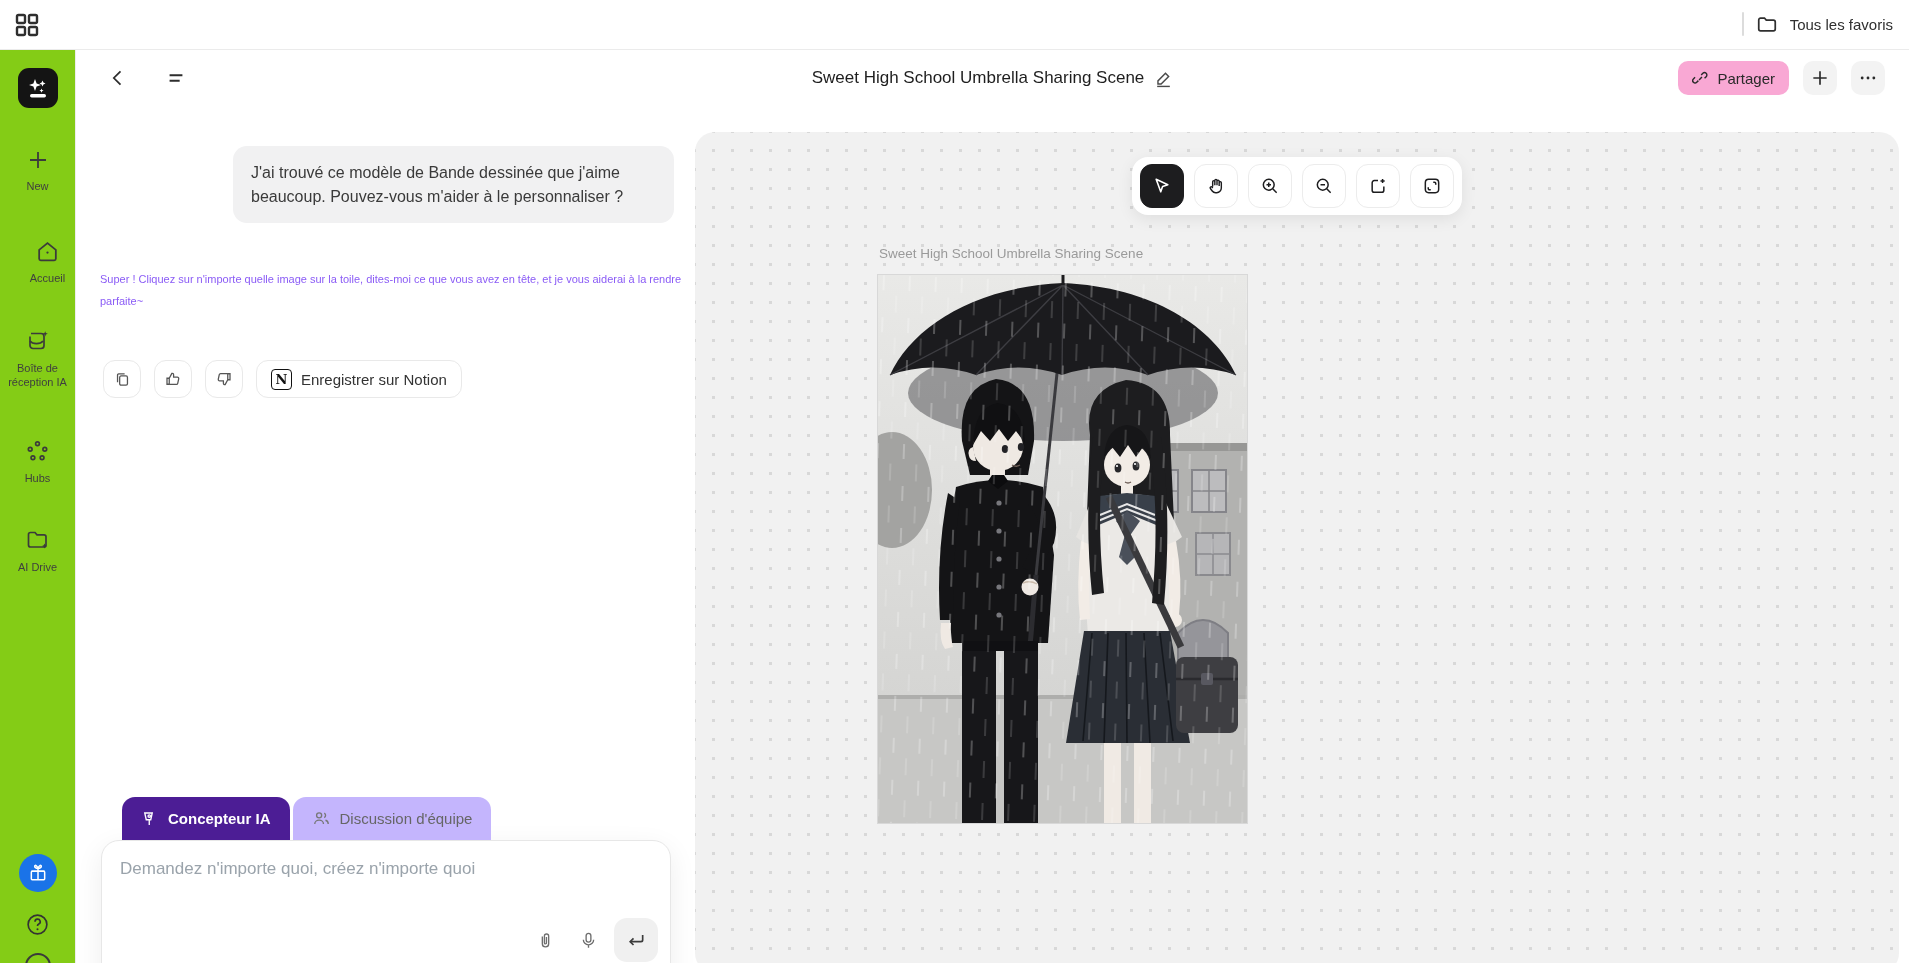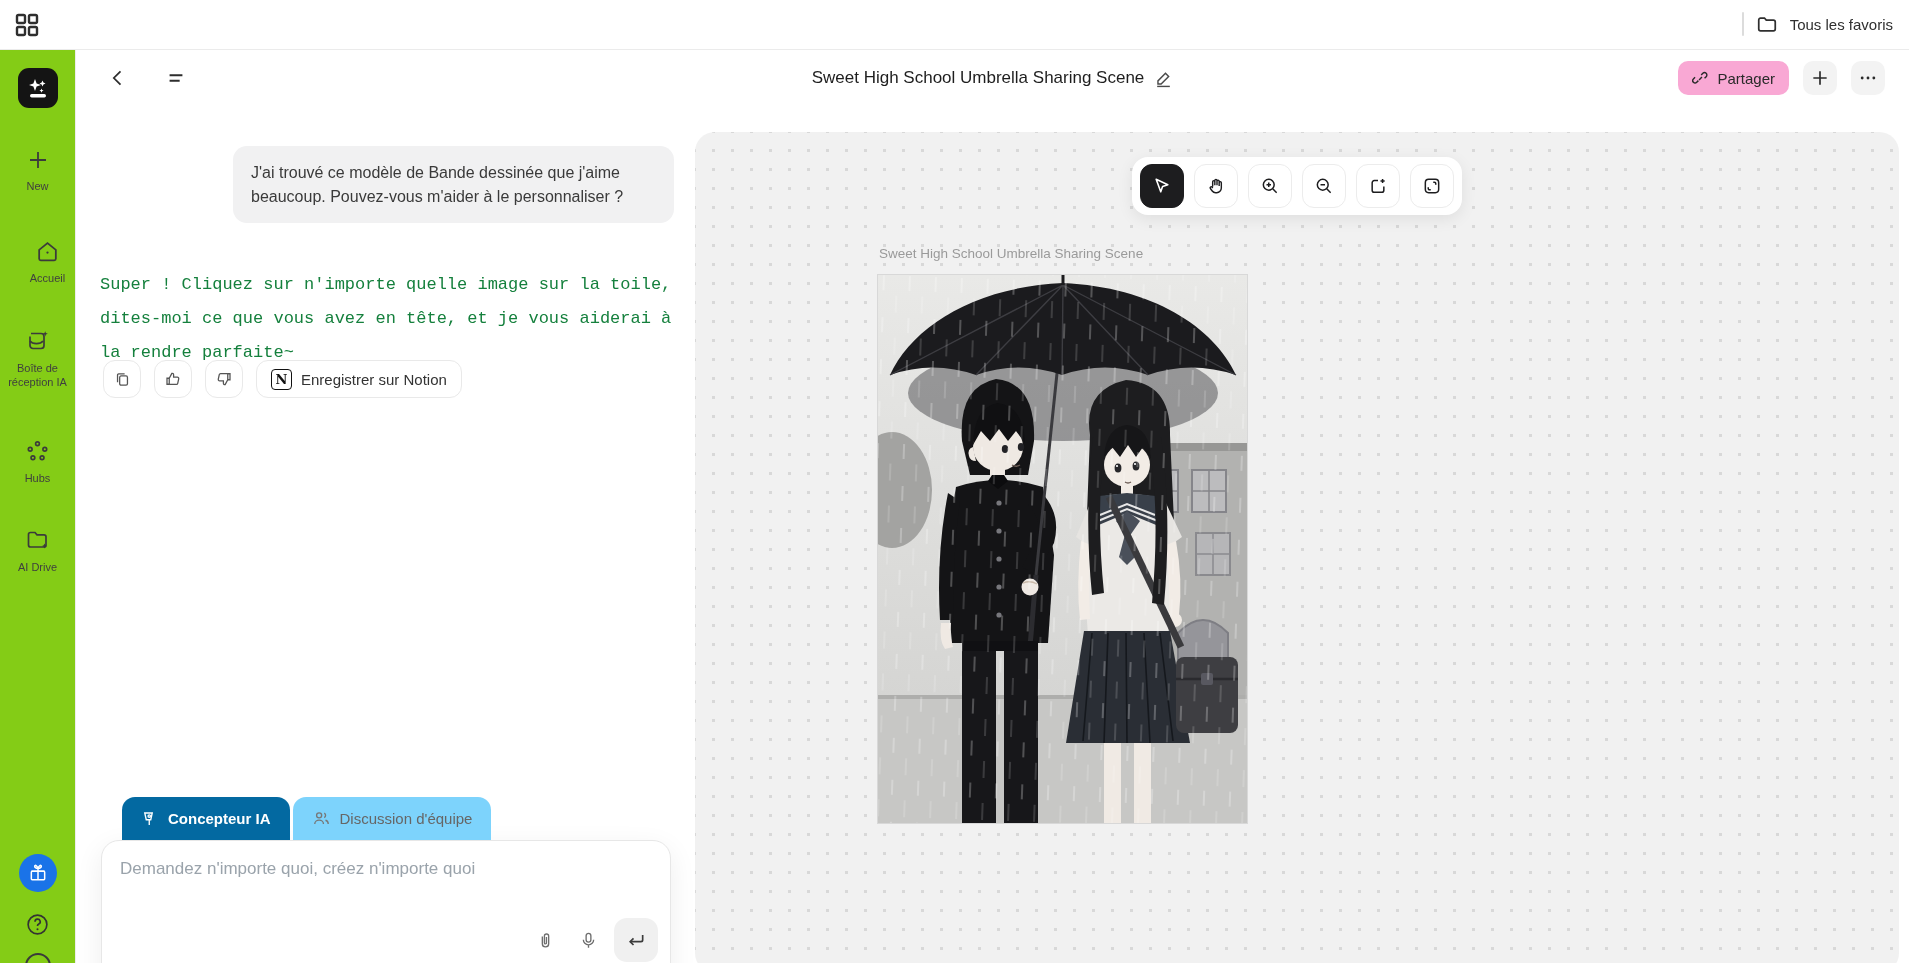--- a/index.html
+++ b/index.html
@@ -42,38 +42,38 @@
   .doc-title { font-size:17px; color:#1e1e1e; }
   .hdr-actions { position:absolute; right:24px; top:13px; display:flex; align-items:center; gap:14px; }
   .pill-btn { height:34px; display:flex; align-items:center; gap:8px; padding:0 14px;
     background:#f9a8d4; border-radius:10px; font-size:15px; color:#2a2a2a; cursor:pointer; }
   .sq-btn { width:34px; height:34px; background:#f3f3f3; border-radius:10px; display:flex;
     align-items:center; justify-content:center; cursor:pointer; }
 
   
   .user-bubble { position:absolute; left:233px; top:146px; width:441px; background:#f1f1f2;
     border-radius:14px; padding:15px 18px; font-size:16px; line-height:1.48; color:#3a3a3a; }
-  .ai-message { position:absolute; left:100px; top:268px; width:585px; font-size:17px;
-    line-height:2.0; color:#15803d;font-family:Liberation Mono, monospace; }
+  .ai-message { position:absolute; left:100px; top:268px; width:585px; font-size:11px;
+    line-height:2.0; color:#8b5cf6; }
   .action-row { position:absolute; left:103px; top:360px; display:flex; align-items:center; gap:13px; }
   .act-btn { width:38px; height:38px; background:#fff; border:1px solid #e9e9e9; border-radius:12px;
     display:flex; align-items:center; justify-content:center; cursor:pointer; }
   .notion-btn { height:38px; background:#fff; border:1px solid #e9e9e9; border-radius:12px;
     display:flex; align-items:center; gap:9px; padding:0 14px; cursor:pointer; }
   .notion-label { font-size:15px; color:#333; }
   .notion-logo { width:21px; height:21px; border:1.8px solid #111; border-radius:4px; display:flex;
     align-items:center; justify-content:center; font-family:"DejaVu Serif", serif; font-weight:bold;
     font-size:13px; color:#111; background:#fff; }
 
   
   .tabs { position:absolute; left:122px; top:797px; display:flex; gap:3px; z-index:6; }
   .tab { height:43px; display:flex; align-items:center; gap:9px; padding:0 19px;
     border-radius:13px 13px 0 0; font-size:15px; cursor:pointer; }
-  .tab.active { background:#0369a1; color:#fff; font-weight:bold;align-items:center; }
-  .tab.inactive { background:#7dd3fc; color:#666; }
+  .tab.active { background:#4c1d95; color:#fff; font-weight:bold;align-items:center; }
+  .tab.inactive { background:#c4b5fd; color:#666; }
   .input-card { position:absolute; left:101px; top:840px; width:570px; height:160px; background:#fff;
     border:1px solid #e7e7e7; border-radius:18px; box-shadow:0 8px 28px rgba(0,0,0,.07); z-index:5; }
   .chat-input { position:absolute; left:4px; top:4px; width:560px; height:70px; border:none; resize:none;
     outline:none; font-family:"Liberation Sans", sans-serif; font-size:17px; color:#333; padding:14px;
     background:transparent; }
   .chat-input::placeholder { color:#9aa3ab; }
   .input-icons { position:absolute; right:12px; top:77px; display:flex; align-items:center; gap:9px; }
   .mini-icon-btn { width:34px; height:34px; display:flex; align-items:center; justify-content:center;
     border-radius:9px; cursor:pointer; }
   .enter-btn { width:44px; height:44px; background:#f0f0f0; border-radius:13px; display:flex;

